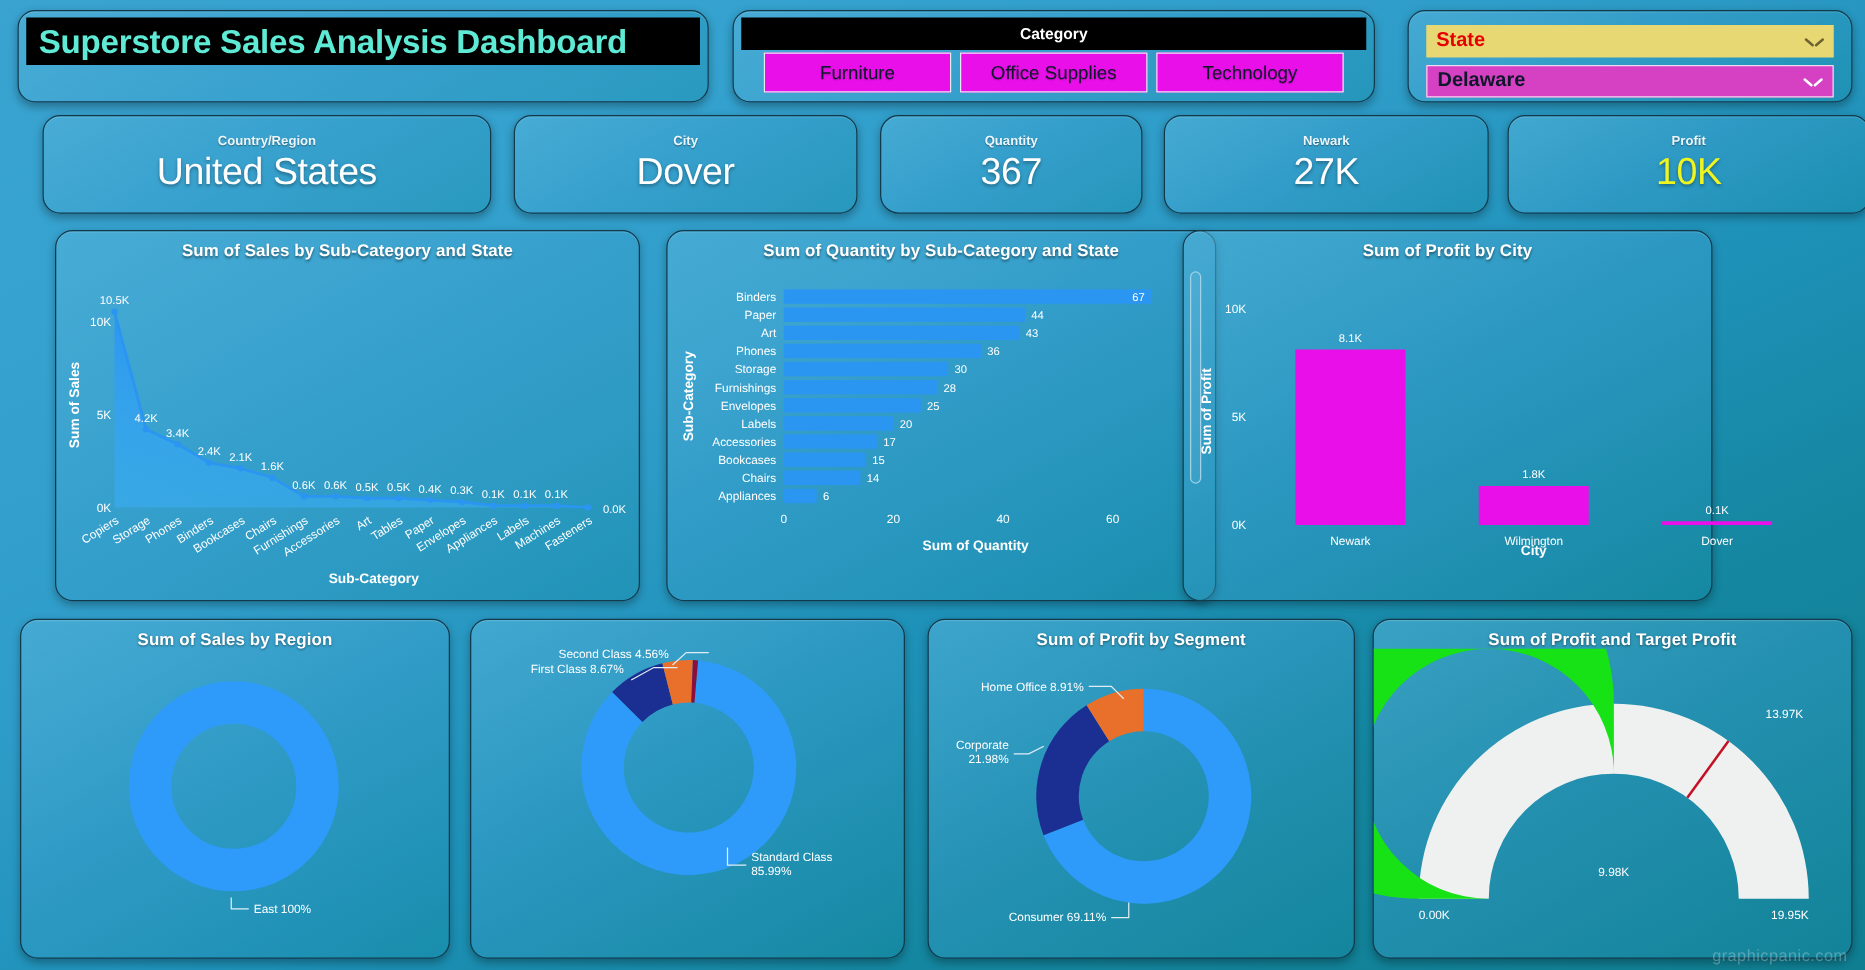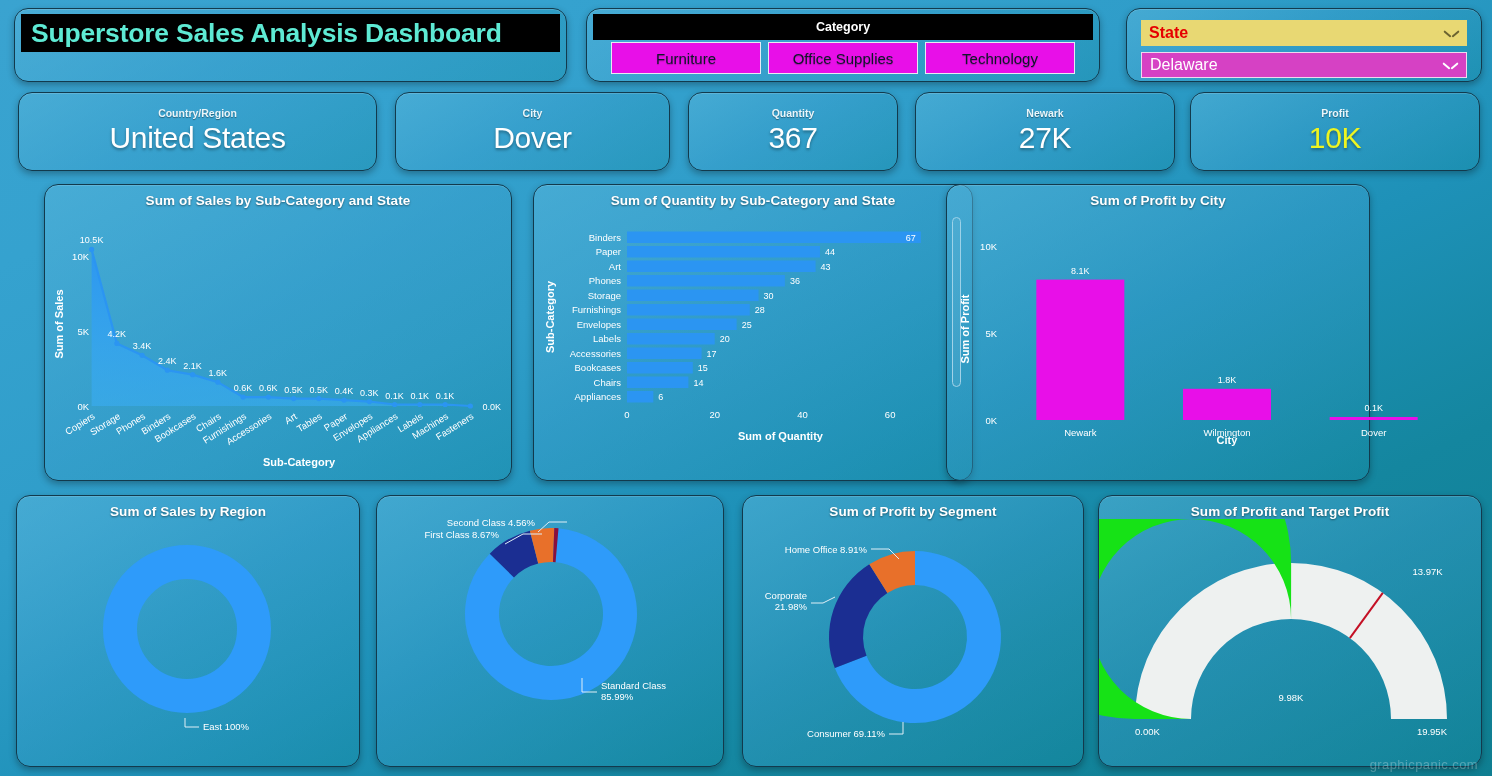--- a/index.html
+++ b/index.html
@@ -56,42 +56,42 @@
   }
   
   #state-panel { left: 1110px; top: 8px; width: 356px; height: 74px; margin-left: 16px; }
   .sl-row {
     position: absolute; left: 14px; right: 14px; height: 26px;
     display: flex; align-items: center; padding: 0 8px; cursor: pointer;
   }
   #state-head { top: 11px; background: #e8d873; }
   #state-head .sl-lbl { color: #e60000; font-size: 16px; font-weight: bold; }
   #state-val { top: 43px; background: #d641c4; border: 1px solid #f0d8f0; }
-  #state-val .sl-lbl { color: #ffffff; font-size: 16px; }
+  #state-val .sl-lbl { color: #0f172a; font-size: 16px; font-weight: bold; }
   .sl-lbl { flex: 1; }
   .chev { width: 15px; height: 9px; position: relative; }
   .chev::before, .chev::after {
     content: ''; position: absolute; top: 1px; width: 9px; height: 2px;
     background: currentColor; border-radius: 1px;
   }
   .chev::before { left: 0; transform: rotate(40deg); transform-origin: left center; }
   .chev::after  { right: 0; transform: rotate(-40deg); transform-origin: right center; }
   #state-head .chev { color: #6b6330; }
   #state-val  .chev { color: #ffffff; }
   
   .kpi { top: 92px; height: 79px; display: flex; flex-direction: column;
-         align-items: center; justify-content: center; }
+         align-items: center; justify-content: center; margin-left: 16px; }
   .kpi-label { color: #eaf6fb; font-size: 10.5px; font-weight: bold; line-height: 13px;
                text-shadow: 0 1px 1px rgba(0,0,0,.4); }
   .kpi-value { color: #fff; font-size: 30px; font-weight: 500; line-height: 36px;
                letter-spacing: -.3px; text-shadow: 0 2px 3px rgba(0,0,0,.35); }
   .kpi-value.accent { color: #eef521; }
   #kpi-country { left: 18px; width: 359px; }
   #kpi-city    { left: 395px; width: 275px; }
-  #kpi-qty     { left: 688px; width: 210px; }
+  #kpi-qty     { left: 688px; width: 210px; border-radius: 15px; }
   #kpi-sales   { left: 915px; width: 260px; }
   #kpi-profit  { left: 1190px; width: 290px; }
   
   #p-sales-sub { left: 16px; top: 184px; width: 468px; height: 297px; margin-left: 28px; }
   #p-qty-sub   { left: 494px; top: 184px; width: 440px; height: 297px; margin-left: 39px; }
   #p-profit-city { left: 946px; top: 184px; width: 424px; height: 297px; }
   #p-sales-region { left: 16px; top: 495px; width: 344px; height: 272px; }
   #p-ship      { left: 376px; top: 495px; width: 348px; height: 272px; }
   #p-segment   { left: 742px; top: 495px; width: 342px; height: 272px; }
   #p-gauge     { left: 1098px; top: 495px; width: 384px; height: 272px; }

